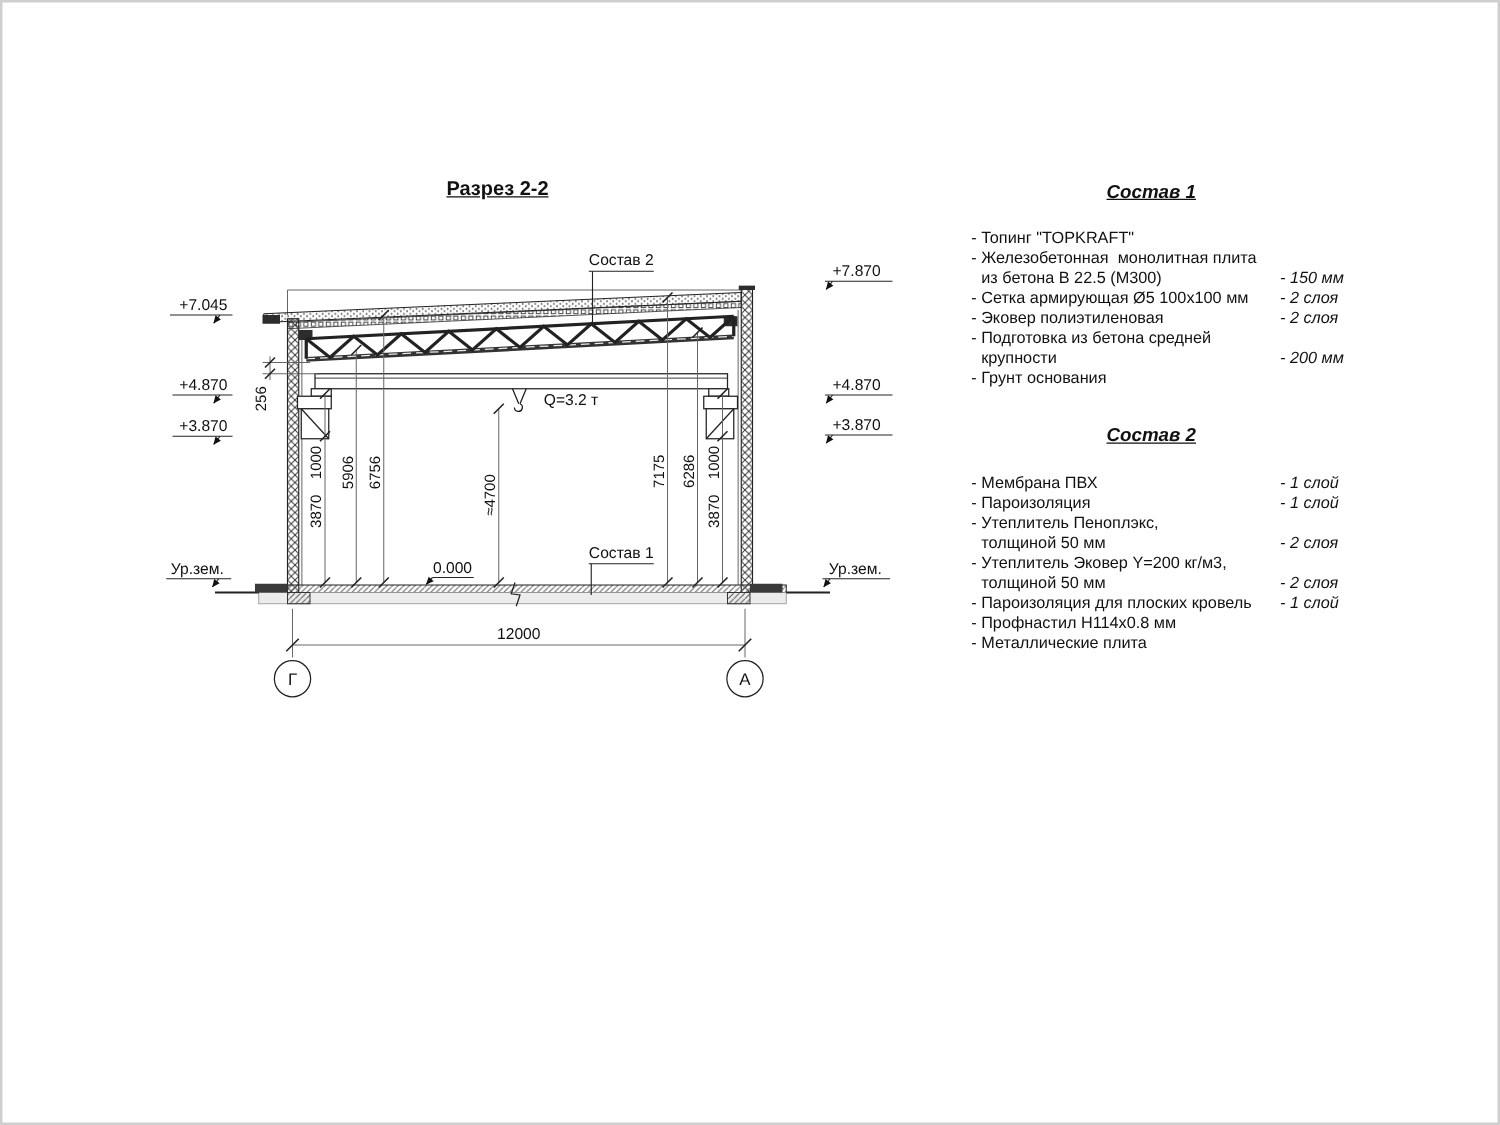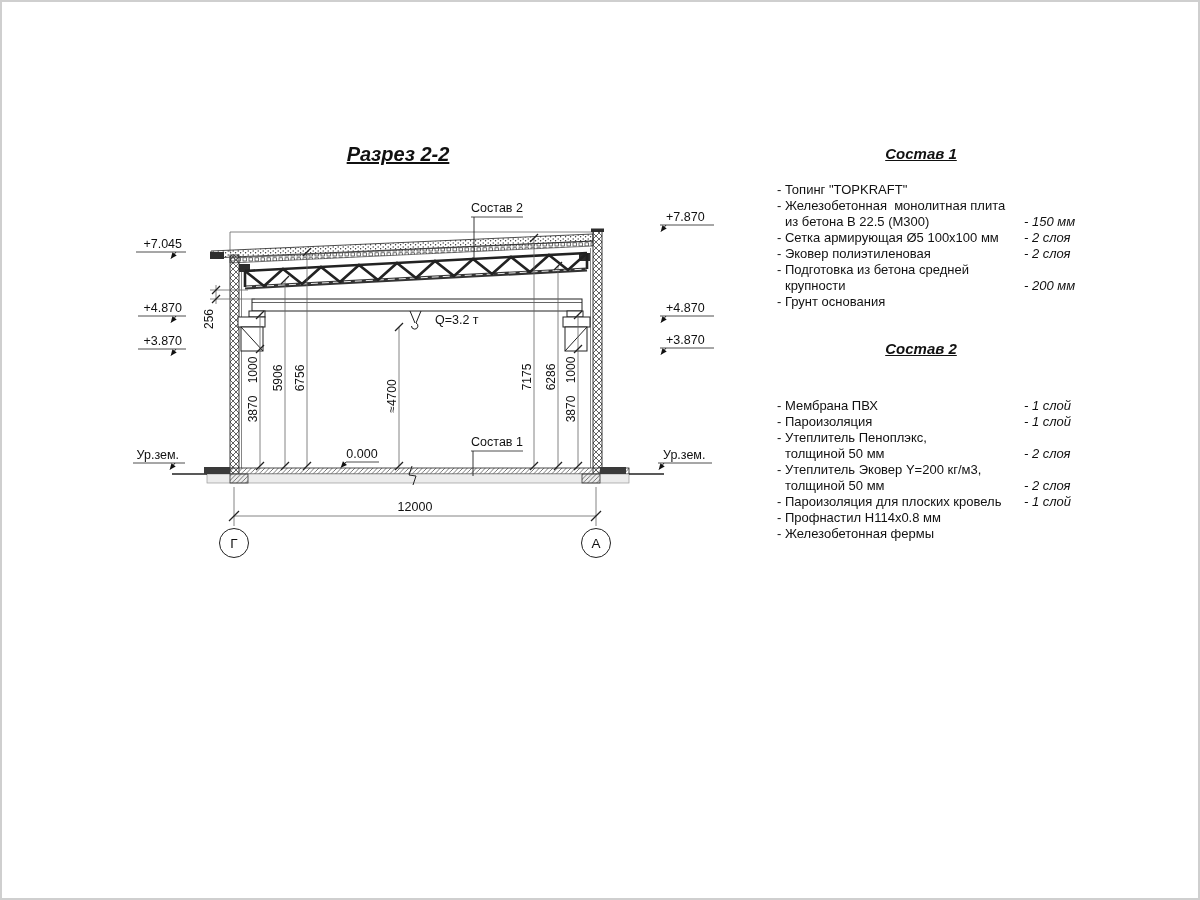--- a/index.html
+++ b/index.html
@@ -1,27 +1,27 @@
 <!DOCTYPE html>
 <html><head>
 <meta charset="utf-8">
 <style>
   html,body{margin:0;padding:0;background:#fff;}
   .page{position:relative;width:1196px;height:896px;border:2px solid #cfcfcf;background:#fff;
         font-family:"Liberation Sans",sans-serif;color:#111;overflow:hidden;}
   .drawing-svg{position:absolute;left:0;top:0;}
   .dwg-title{position:absolute;left:320px;top:141px;width:152px;text-align:center;
-             font-size:20px;font-weight:bold;font-style:italic;text-decoration:underline;}
+             font-size:16px;font-weight:bold;text-decoration:underline;}
   .panel-heading{position:absolute;width:150px;text-align:center;font-size:15px;
                  font-weight:bold;font-style:italic;text-decoration:underline;}
   #h1{left:844px;top:143px;}
   #h2{left:844px;top:338px;}
   .mat-list{position:absolute;left:775px;width:318px;font-size:13px;line-height:16px;}
   #list1{top:180px;}
-  #list2{top:396px;}
+  #list2{top:376px;}
   .mat-row{display:flex;align-items:flex-end;}
   .mat-lines{width:247px;}
   .mat-lines div{white-space:pre;}
   .mat-lines .cont{padding-left:8px;}
   .mat-value{flex:1;white-space:pre;font-style:italic;}
   
   .thin{stroke:#666;stroke-width:0.8;fill:none;}
   .med{stroke:#1c1c1c;stroke-width:1;fill:none;}
   .thick{stroke:#222;stroke-width:2.6;fill:none;stroke-linejoin:miter;}
   .tick{stroke:#222;stroke-width:1.3;}
@@ -333,19 +333,19 @@
 
       <div class="mat-row">
         <div class="mat-lines">
           <div class="first">- Профнастил Н114x0.8 мм</div>
         </div>
         <div class="mat-value"></div>
       </div>
 
       <div class="mat-row">
         <div class="mat-lines">
-          <div class="first">- Железобетонная фермы</div>
+          <div class="first">- Металлические плита</div>
         </div>
         <div class="mat-value"></div>
       </div>
     </div>
 
 </div>
 
 </body></html>

